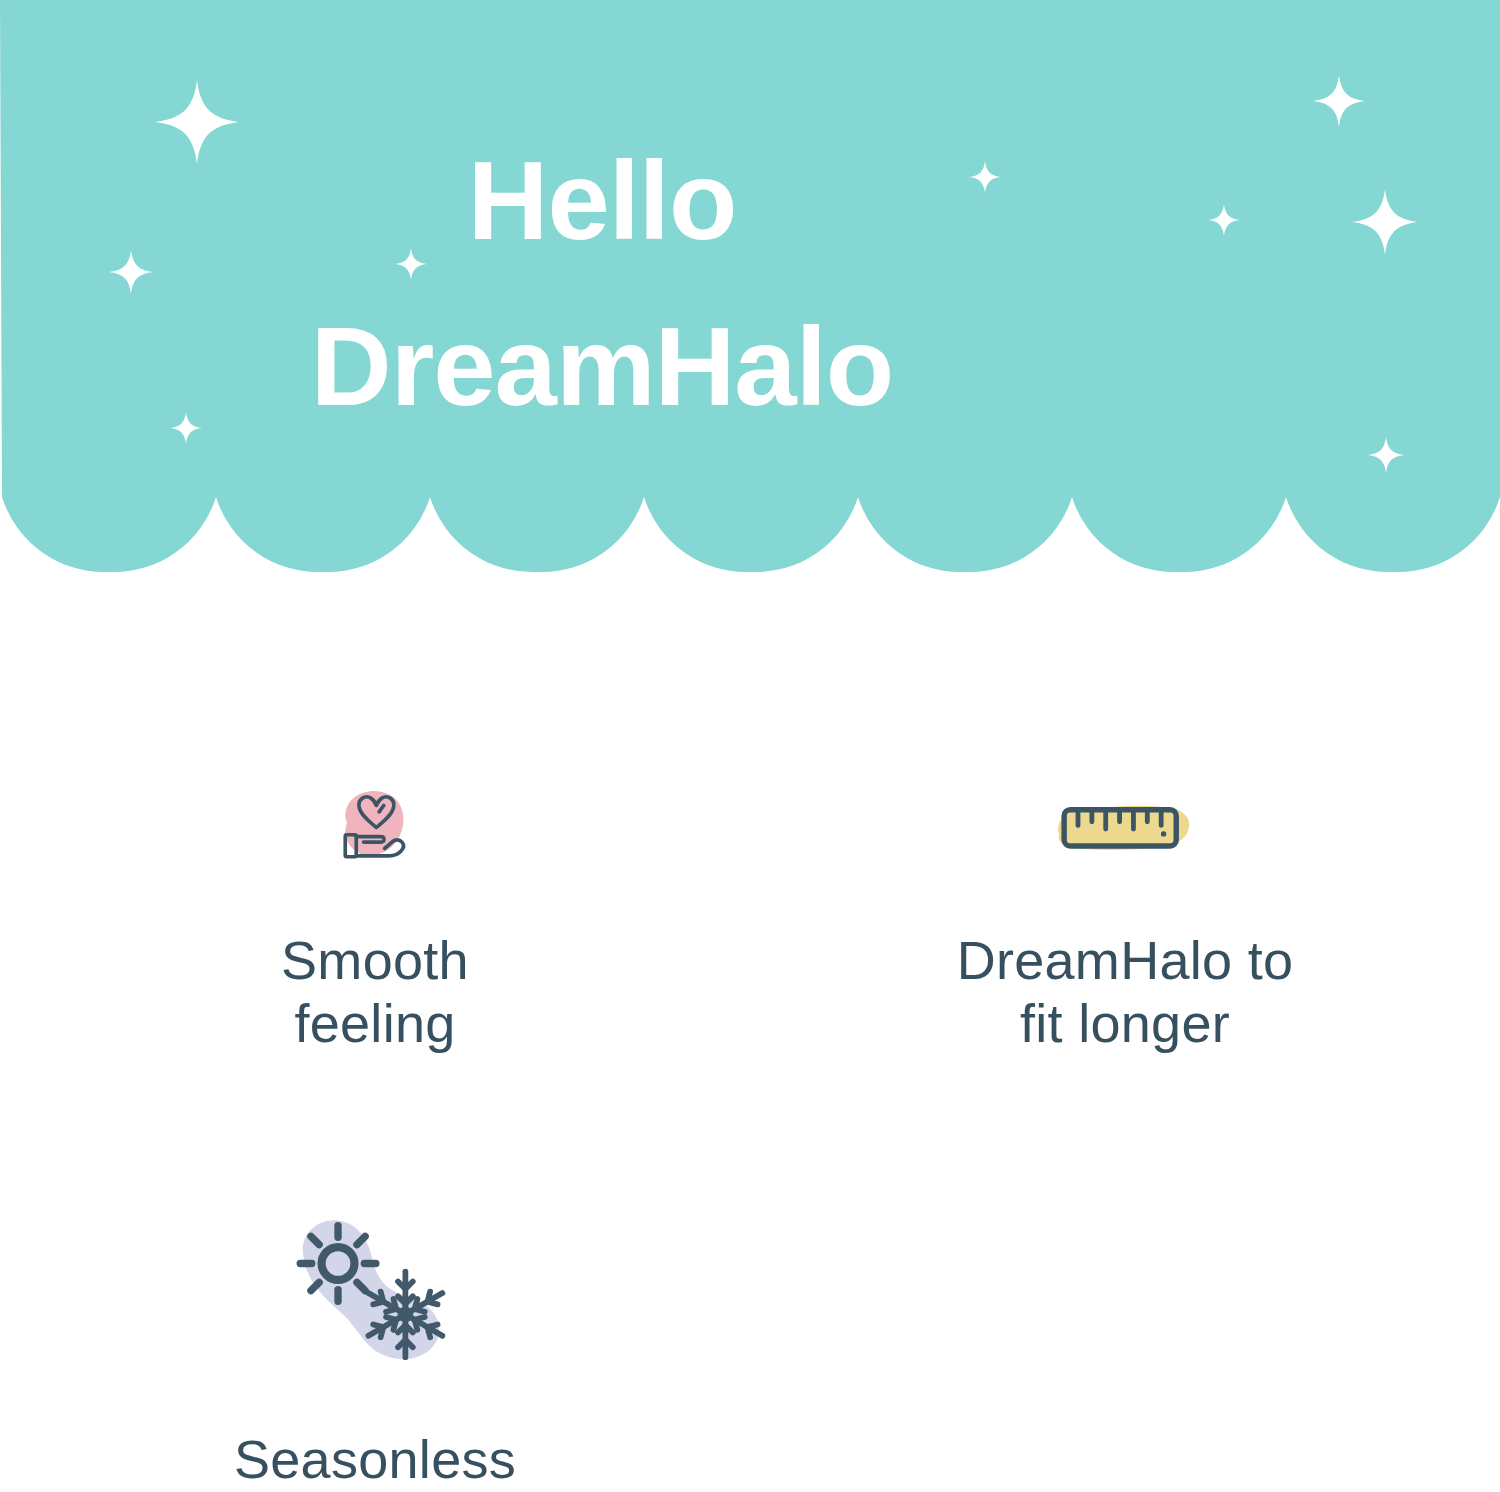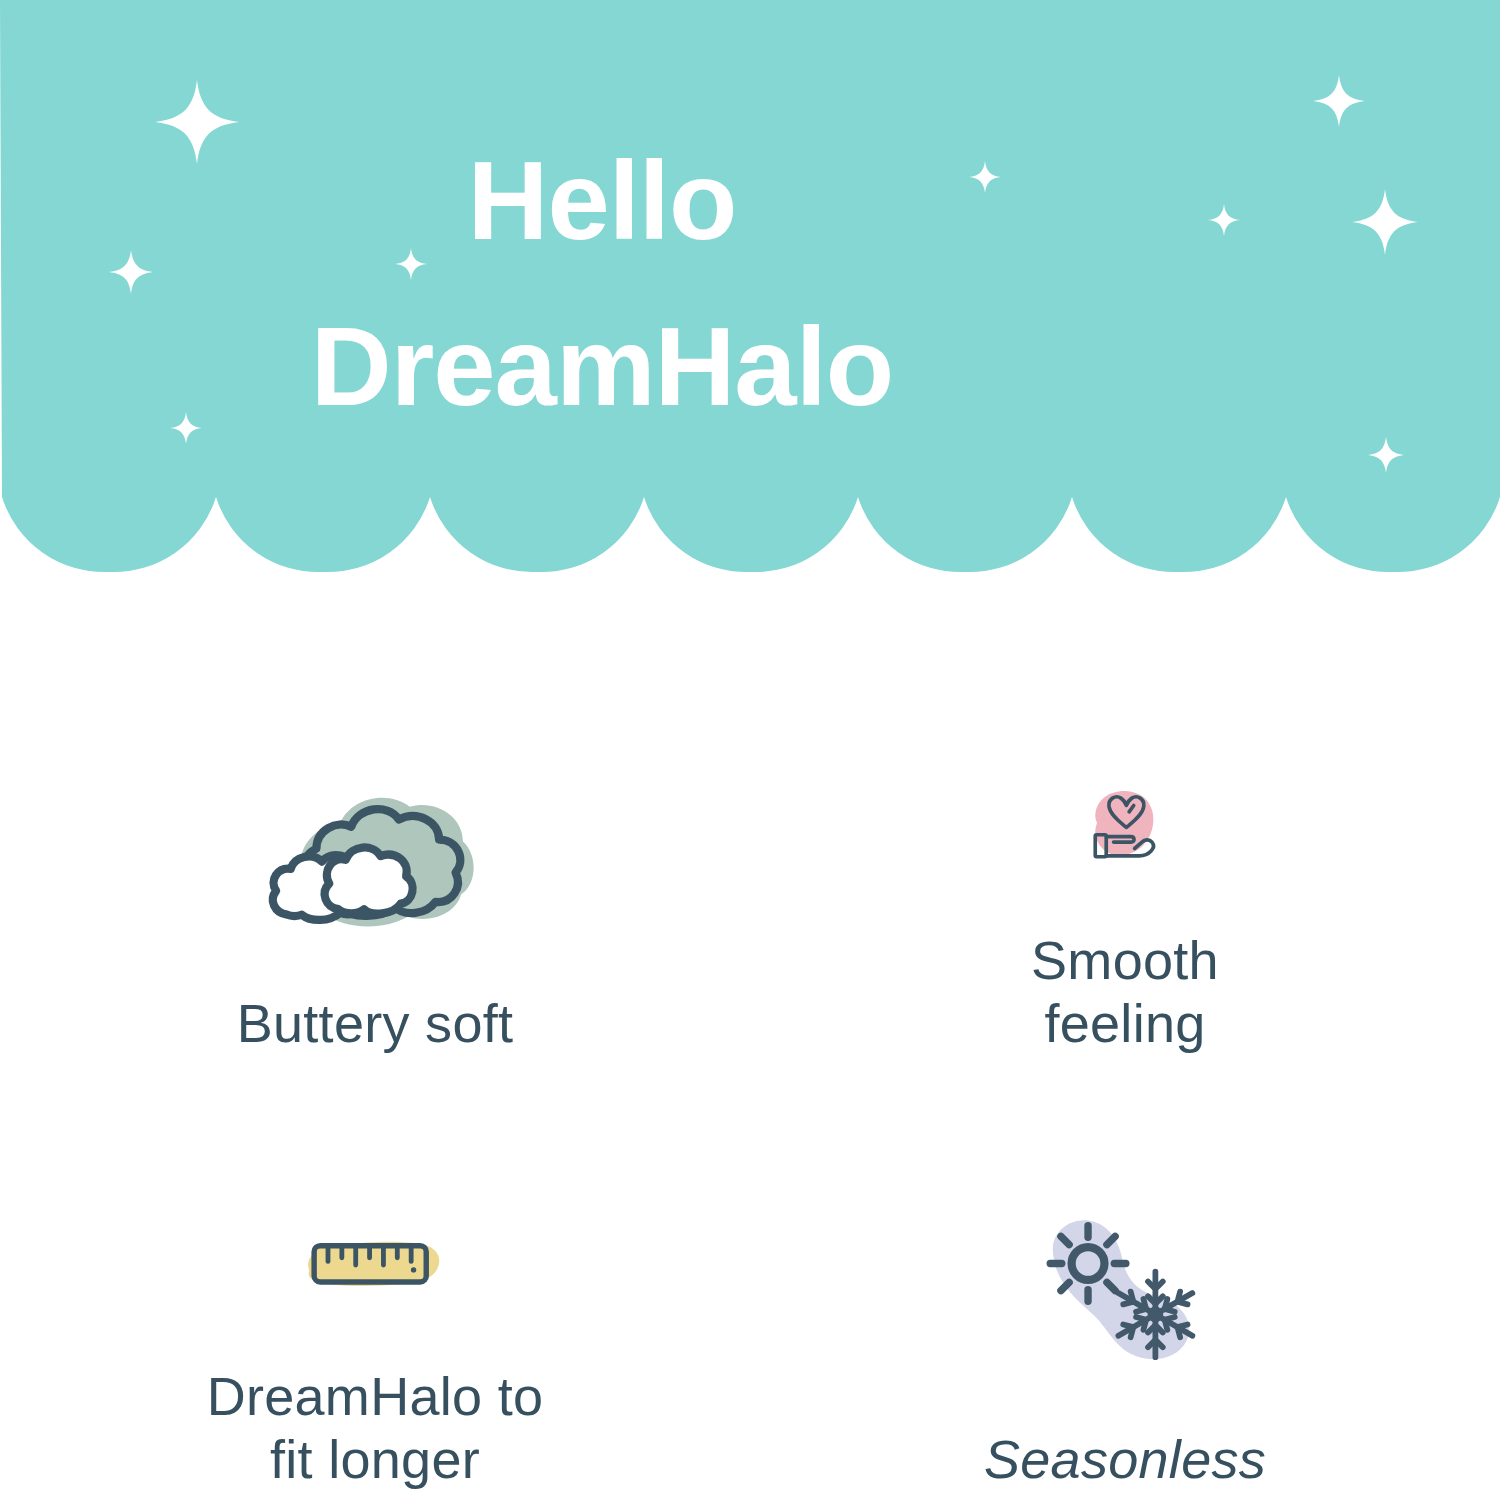--- a/index.html
+++ b/index.html
@@ -92,21 +92,21 @@
   .cell-season    { padding-top: 150.0px; }
 
   .cell-soft   .feature-icon { width: 300px; }
   .cell-smooth .feature-icon { width: 190px; }
   .cell-stretch .feature-icon { width: 250px; }
   .cell-season .feature-icon { width: 230px; }
 
   .cell-soft   .feature-label { margin-top: 30px; }
   .cell-smooth .feature-label { margin-top: 46px; }
   .cell-stretch .feature-label { margin-top: 32px; }
-  .cell-season .feature-label { margin-top: 58px; font-style: italic; }
+  .cell-season .feature-label { margin-top: 58px; }
 </style>
 </head>
 <body>
 
 <div id="poster">
 
   <div class="hero">
     <svg class="hero-svg" viewBox="0 0 1500 580" preserveAspectRatio="none">
       <defs>
 
@@ -150,60 +150,20 @@
         <use href="#sparkle" x="1368" y="437" width="36" height="36"></use>
       </g>
     </svg>
 
     <div class="hero-title">Hello
 DreamHalo</div>
   </div>
 
   <div class="features">
 
-    <div class="feature cell-soft">
-      <svg class="feature-icon" viewBox="0 0 300 210">
-
-        <path d="M72,118 C60,92 80,62 112,58 C124,30 164,22 188,40
-                 C216,32 246,50 246,78 C262,92 262,124 244,136
-                 C238,158 208,168 186,160 C160,176 114,174 94,156
-                 C76,152 66,136 72,118 Z" fill="#aec6bc"></path>
-
-        <path d="M112,152
-                 C92,152 80,138 83,122
-                 C68,114 70,92 86,86
-                 C86,66 108,54 124,62
-                 C132,40 164,36 176,54
-                 C196,44 220,56 220,76
-                 C240,76 250,98 238,112
-                 C246,128 234,146 216,144
-                 C206,158 182,160 172,150
-                 C156,162 126,162 112,152 Z" fill="none" stroke="#3c5565" stroke-width="9" stroke-linejoin="round" stroke-linecap="round"></path>
-
-        <path d="M54,158
-                 C40,156 34,142 42,132
-                 C34,120 44,106 58,108
-                 C62,94 82,90 92,100
-                 C102,88 124,92 126,108
-                 C142,108 148,126 136,136
-                 C140,150 126,162 112,156
-                 C100,166 80,166 70,158
-                 C66,160 58,160 54,158 Z" fill="#ffffff" stroke="#3c5565" stroke-width="9" stroke-linejoin="round" stroke-linecap="round"></path>
-
-        <path d="M110,152
-                 C96,150 90,134 100,124
-                 C92,110 104,94 118,98
-                 C124,82 148,80 156,94
-                 C172,88 188,100 184,116
-                 C196,124 192,144 178,146
-                 C170,158 146,160 138,152
-                 C130,158 118,158 110,152 Z" fill="#ffffff" stroke="#3c5565" stroke-width="9" stroke-linejoin="round" stroke-linecap="round"></path>
-      </svg>
-      <div class="feature-label">Buttery soft</div>
-    </div>
 
     <div class="feature cell-smooth">
       <svg class="feature-icon" viewBox="0 0 190 200">
 
         <path d="M34,98 C22,72 40,40 70,32 C102,22 138,34 150,60
                  C164,88 156,126 134,148 C110,172 70,176 48,156
                  C30,140 26,118 34,98 Z" fill="#f0b4be"></path>
 
         <path d="M98,108
                  C84,96 62,80 60,62

